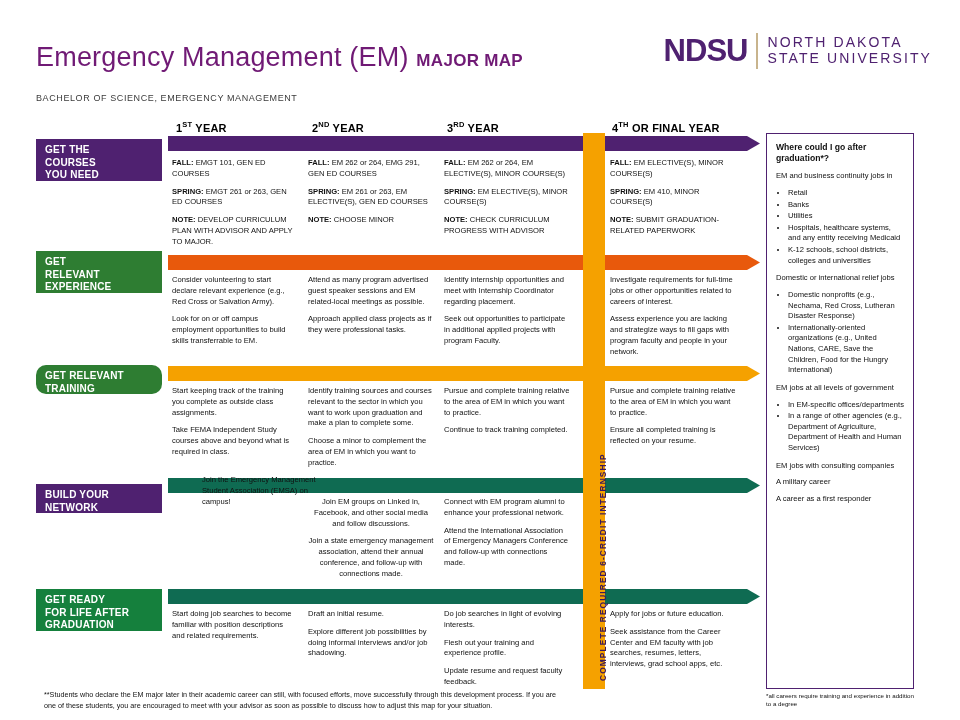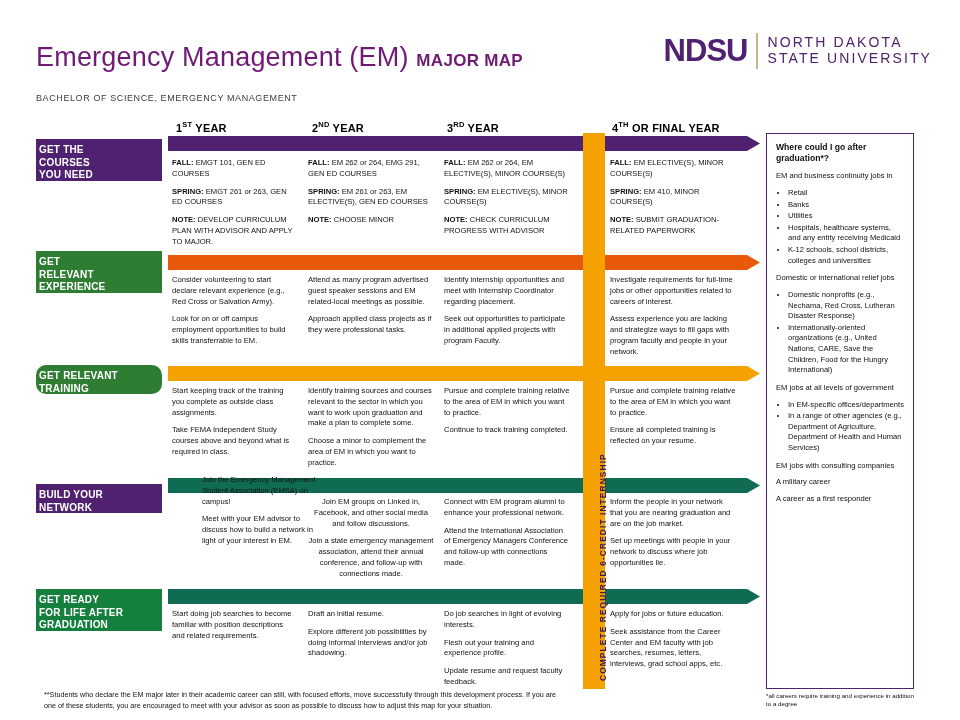--- a/index.html
+++ b/index.html
@@ -34,21 +34,21 @@
   
   .year{
     position:absolute;font-size:11px;font-weight:bold;color:#000;
     letter-spacing:.2px;
   }
   .year sup{font-size:7.5px;}
 
   
   .rowlabel{
     position:absolute;color:#fff;font-size:10px;font-weight:bold;
-    line-height:1.26;padding:5px 8px 5px 3px;box-sizing:border-box;
+    line-height:1.26;padding:5px 8px 5px 9px;box-sizing:border-box;
     letter-spacing:.2px;
   }
 
   
   .band{
     position:absolute;
     clip-path:polygon(0 0, calc(100% - 13px) 0, 100% 50%, calc(100% - 13px) 100%, 0 100%);
   }
 
   
@@ -175,33 +175,28 @@
     </div>
   <div class="cell" style="left:610px;top:386px;width:126px;">
       <p>Pursue and complete  training relative to the area  of EM in which you want to practice.</p>
       <p>Ensure all completed  training is reflected  on your resume.</p>
     </div>
 
   <div class="band" style="left:168px;top:478px;width:592px;height:15px;background:#0f6b52;"></div>
   <div class="rowlabel" style="left:36px;top:484px;width:126px;height:29px;background:#4f2170;">BUILD YOUR<br>NETWORK</div>
   <div class="cell" style="left:172px;top:475px;width:124px;margin-left:30px;">
       <p>Join the Emergency Management Student Association (EMSA) on campus!</p>
-      <p>Meet with your EM advisor to discuss how to build a network in light of your interest in EM.</p>
     </div>
   <div class="cell" style="left:308px;top:497px;width:126px;text-align:center;">
       <p>Join EM groups on Linked in, Facebook, and other social media and follow discussions.</p>
       <p>Join a state emergency management  association, attend their annual conference, and  follow-up with connections made.</p>
     </div>
   <div class="cell" style="left:444px;top:497px;width:126px;">
       <p>Connect with EM program alumni to enhance  your professional  network.</p>
       <p>Attend the International Association of Emergency Managers Conference and follow-up with connections made.</p>
-    </div>
-  <div class="cell" style="left:610px;top:497px;width:126px;">
-      <p>Inform the people in your network that you are nearing graduation and are  on the job market.</p>
-      <p>Set up meetings with people in your network to discuss where job opportunities lie.</p>
     </div>
 
   <div class="band" style="left:168px;top:589px;width:592px;height:15px;background:#0f6b52;"></div>
   <div class="rowlabel" style="left:36px;top:589px;width:126px;height:42px;background:#15803d;">GET READY<br>FOR LIFE AFTER<br>GRADUATION</div>
   <div class="cell" style="left:172px;top:609px;width:124px;">
       <p>Start doing job searches to become  familiar  with position descriptions and related requirements.</p>
     </div>
   <div class="cell" style="left:308px;top:609px;width:126px;">
       <p>Draft an initial resume.</p>
       <p>Explore  different job possibilities by doing informal interviews  and/or job shadowing.</p>

